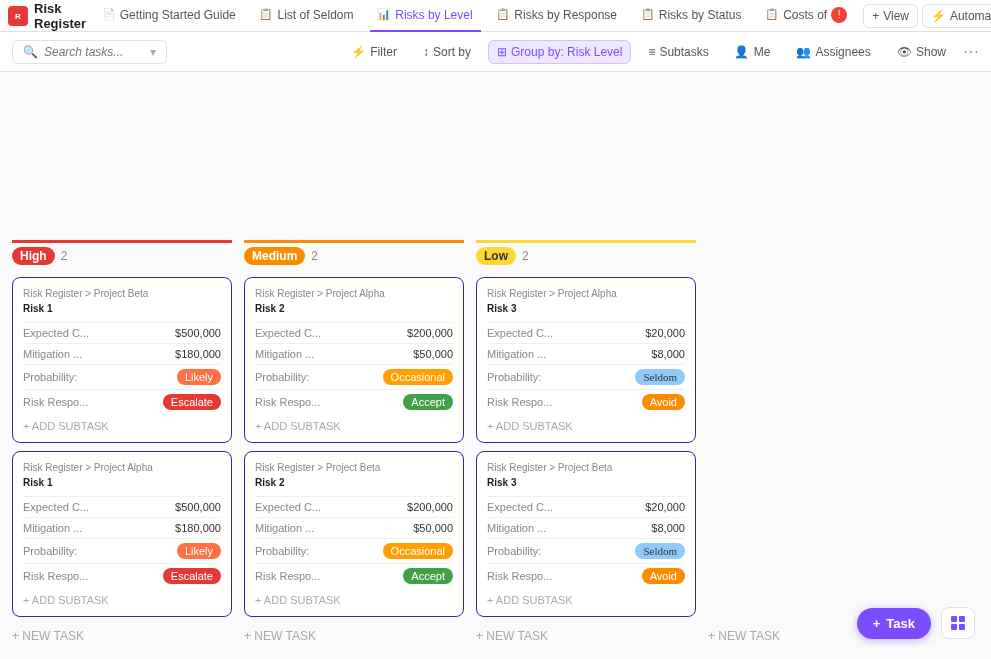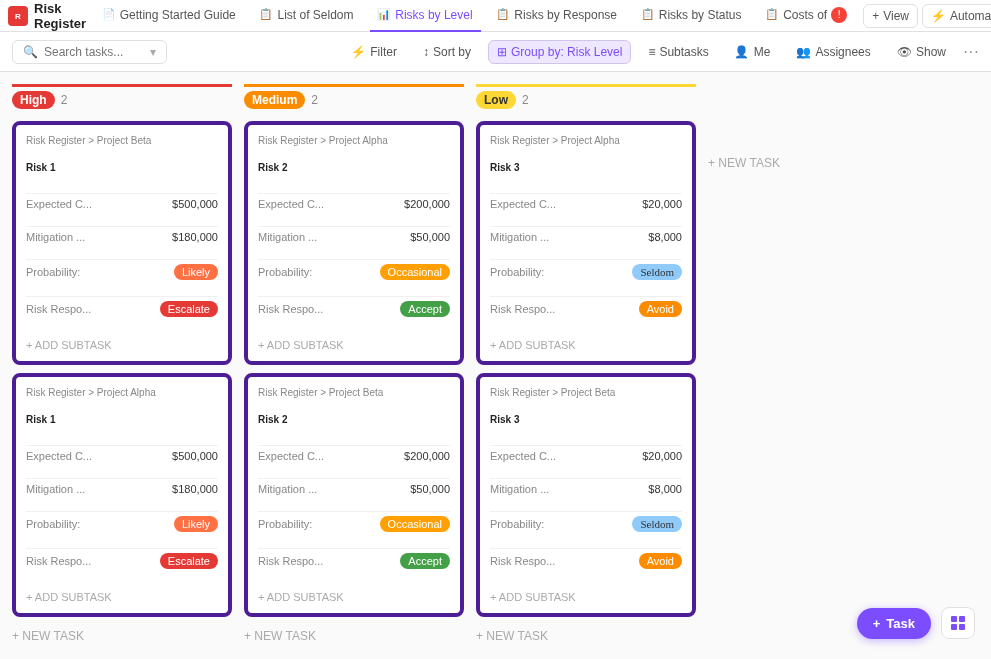--- a/index.html
+++ b/index.html
@@ -74,21 +74,21 @@
     .toolbar-more { color: #888; font-size: 16px; cursor: pointer; }
 
     
     .board {
       display: flex;
       gap: 12px;
       padding: 12px;
       overflow-x: auto;
       height: calc(659px - 32px - 40px);
       background: #fafafa;
-      align-items: flex-start;
+      align-items: flex-end;
     }
     .column {
       width: 220px;
       flex-shrink: 0;
       display: flex;
       flex-direction: column;
       gap: 8px;
     }
     .column-header {
       display: flex; align-items: center; gap: 6px;
@@ -110,25 +110,25 @@
     .badge.low { background: #fdd835; color: #333; }
     .badge.empty { background: transparent; color: #333; font-size: 12px; }
 
     .column-count {
       font-size: 12px; color: #888;
     }
 
     .card {
       background: #fff;
       border-radius: 8px;
-      border: 4px solid #4c1d95;
+      border: 1px solid #4c1d95;
       padding: 10px;
       display: flex;
       flex-direction: column;
-      gap: 12px;
+      gap: 0;
     }
     .card-breadcrumb {
       font-size: 10px; color: #888; margin-bottom: 4px;
     }
     .card-title {
       font-size: 10px; font-weight: 600; color: #222; margin-bottom: 8px;
     }
     .card-row {
       display: flex; justify-content: space-between; align-items: center;
       padding: 4px 0;
@@ -231,21 +231,21 @@
       <span>Automate</span>
 
     </div>
 
   </div>
 </div>
 
 <div class="toolbar">
   <div class="search-box">
     <span>🔍</span>
-    <input type="text" style="border: none; outline: none; font-size: 12px; color: rgb(153, 153, 153); background: transparent; width: 100px;" placeholder="Search tasks...">
+    <input type="text" style="border: none; outline: none; font-size: 12px; color: rgb(153, 153, 153); background: transparent; width: 100px; font-style: italic;" placeholder="Search tasks...">
     <span style="color:#aaa;">▾</span>
   </div>
   <div class="toolbar-sep"></div>
   <div class="toolbar-btn">
     <span>⚡</span>
     <span>Filter</span>
   </div>
   <div class="toolbar-btn">
     <span>↕</span>
     <span>Sort by</span>

